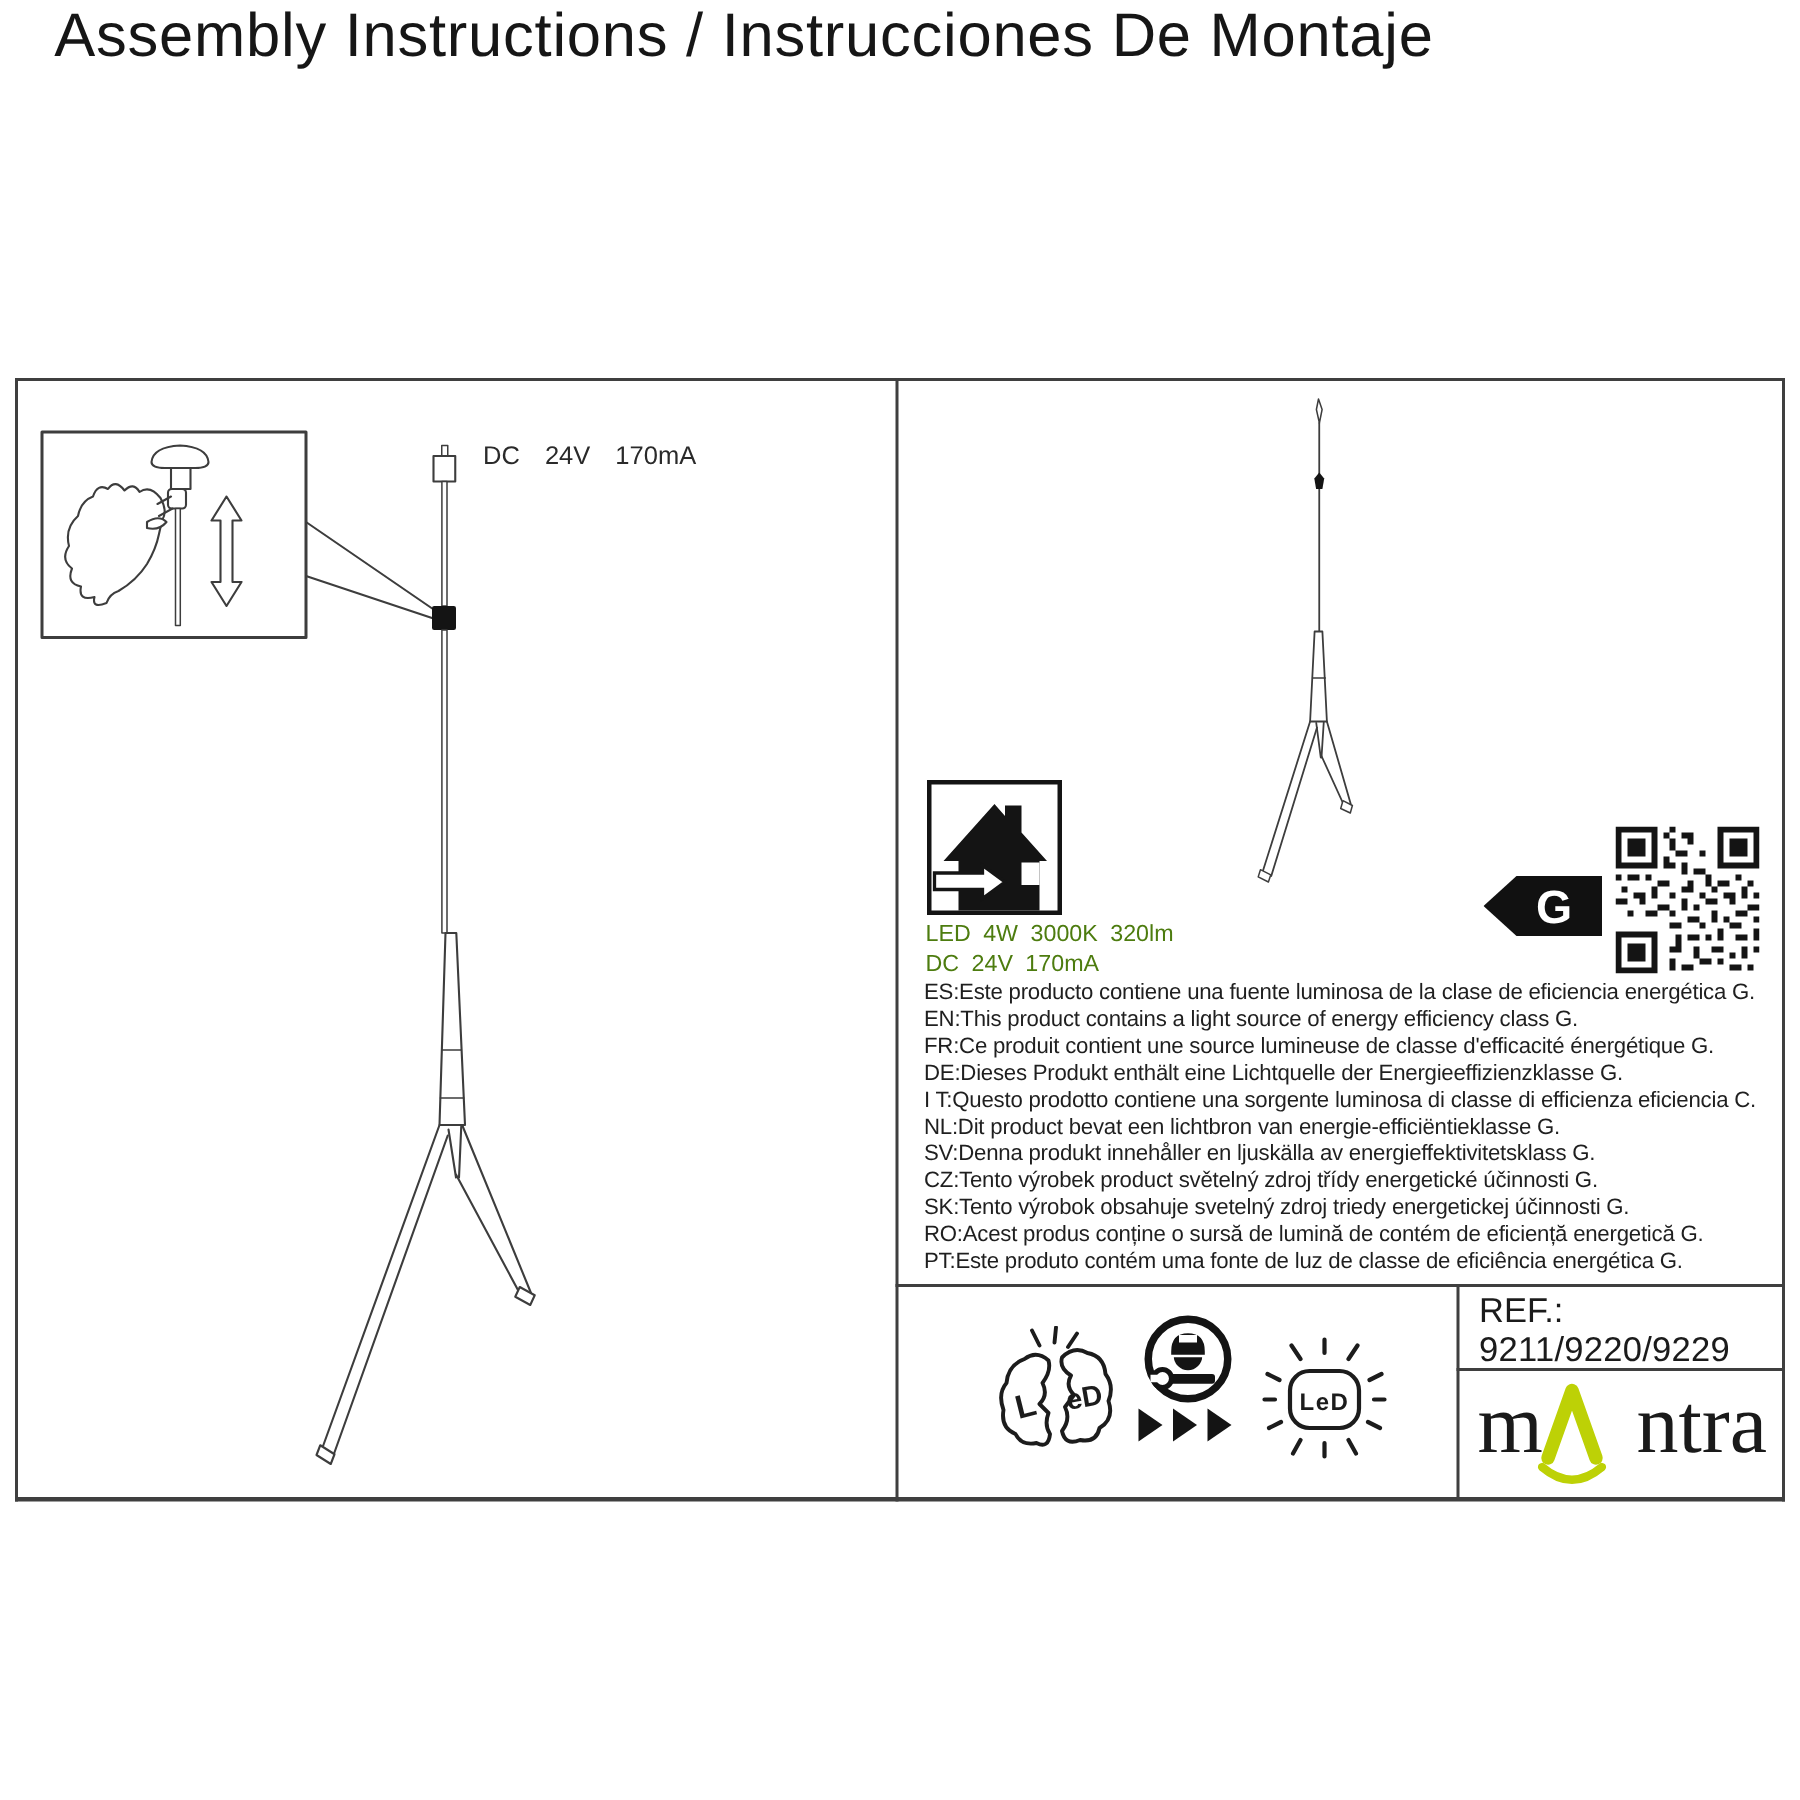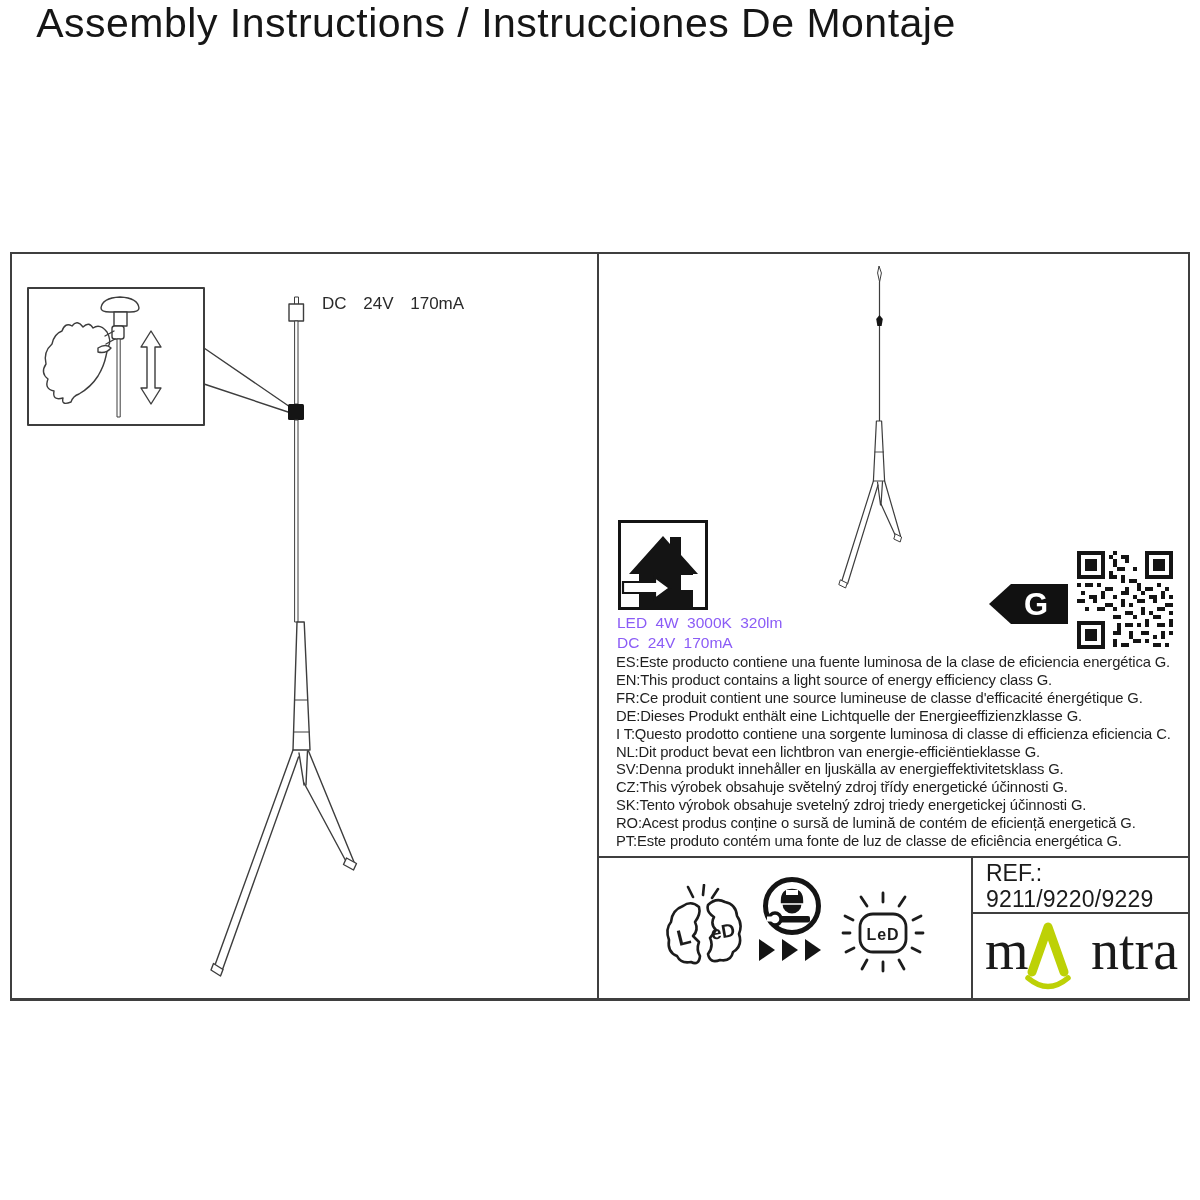--- a/index.html
+++ b/index.html
@@ -9,21 +9,21 @@
 
   .title { position:absolute; left:0; top:198; width:992px; text-align:center;
            font-size:41px; letter-spacing:0.5px; color:#161616; white-space:nowrap; }
 
   .bline { position:absolute; background:#3f3f3f; }
 
   .dc-label-left { position:absolute; left:322px; top:294px; font-size:17px; color:#2a2a2a;
                    word-spacing:12px; white-space:pre; }
 
   .specs { position:absolute; left:617px; top:613px; font-size:15.5px; line-height:20px;
-           color:#8b5cf6; word-spacing:4px; }
+           color:#4d7c0f; word-spacing:4px; }
 
   .efficiency { position:absolute; left:616px; top:654px; width:574px; font-size:14.8px;
                 letter-spacing:-0.15px; line-height:17.9px; color:#1f1f1f; white-space:nowrap; }
 
   .ref-block { position:absolute; left:986px; top:860px; width:200px; color:#1b1b1b; }
   .ref-label { font-size:23px; line-height:26px; }
   .ref-numbers { font-size:23px; line-height:26px; letter-spacing:0.2px; white-space:nowrap; }
 
   .brand-cell { position:absolute; left:973px; top:914px; width:215px; height:84px; }
   .brand-m, .brand-ntra { position:absolute; top:8px; font-family:"Liberation Serif", serif;
@@ -156,21 +156,21 @@
   </svg>
 
   <div class="efficiency">
     <div>ES:Este producto contiene una fuente luminosa de la clase de eficiencia energética G.</div>
     <div>EN:This product contains a light source of energy efficiency class G.</div>
     <div>FR:Ce produit contient une source lumineuse de classe d'efficacité énergétique G.</div>
     <div>DE:Dieses Produkt enthält eine Lichtquelle der Energieeffizienzklasse G.</div>
     <div>I T:Questo prodotto contiene una sorgente luminosa di classe di efficienza eficiencia C.</div>
     <div>NL:Dit product bevat een lichtbron van energie-efficiëntieklasse G.</div>
     <div>SV:Denna produkt innehåller en ljuskälla av energieffektivitetsklass G.</div>
-    <div>CZ:This výrobek obsahuje světelný zdroj třídy energetické účinnosti G.</div>
+    <div>CZ:Tento výrobek product světelný zdroj třídy energetické účinnosti G.</div>
     <div>SK:Tento výrobok obsahuje svetelný zdroj triedy energetickej účinnosti G.</div>
     <div>RO:Acest produs conține o sursă de lumină de contém de eficiență energetică G.</div>
     <div>PT:Este produto contém uma fonte de luz de classe de eficiência energética G.</div>
   </div>
 
   <svg style="left:662px; top:884px;" width="82" height="82" viewBox="0 0 82 82">
     <g fill="none" stroke="#1c1c1c" stroke-width="2.6" stroke-linecap="round" stroke-linejoin="round">
       <path d="M31,13 L26,3 M41,11 L42,1 M50,14 L56,5"></path>
       <path fill="#fff" d="M37,23 Q29,16 21,22 Q10,26 9,38 Q3,45 7,56 Q5,68 15,72 Q19,80 29,78 Q37,82 38,72 Q34,66 37,58 L31,52 Q37,46 33,38 Q39,30 37,23 Z"></path>
       <path fill="#fff" d="M46,21 Q54,13 63,18 Q74,20 75,32 Q81,40 77,50 Q81,62 71,68 Q69,78 58,76 Q48,80 46,70 Q52,62 48,54 L54,46 Q48,40 52,33 Q44,28 46,21 Z"></path>

